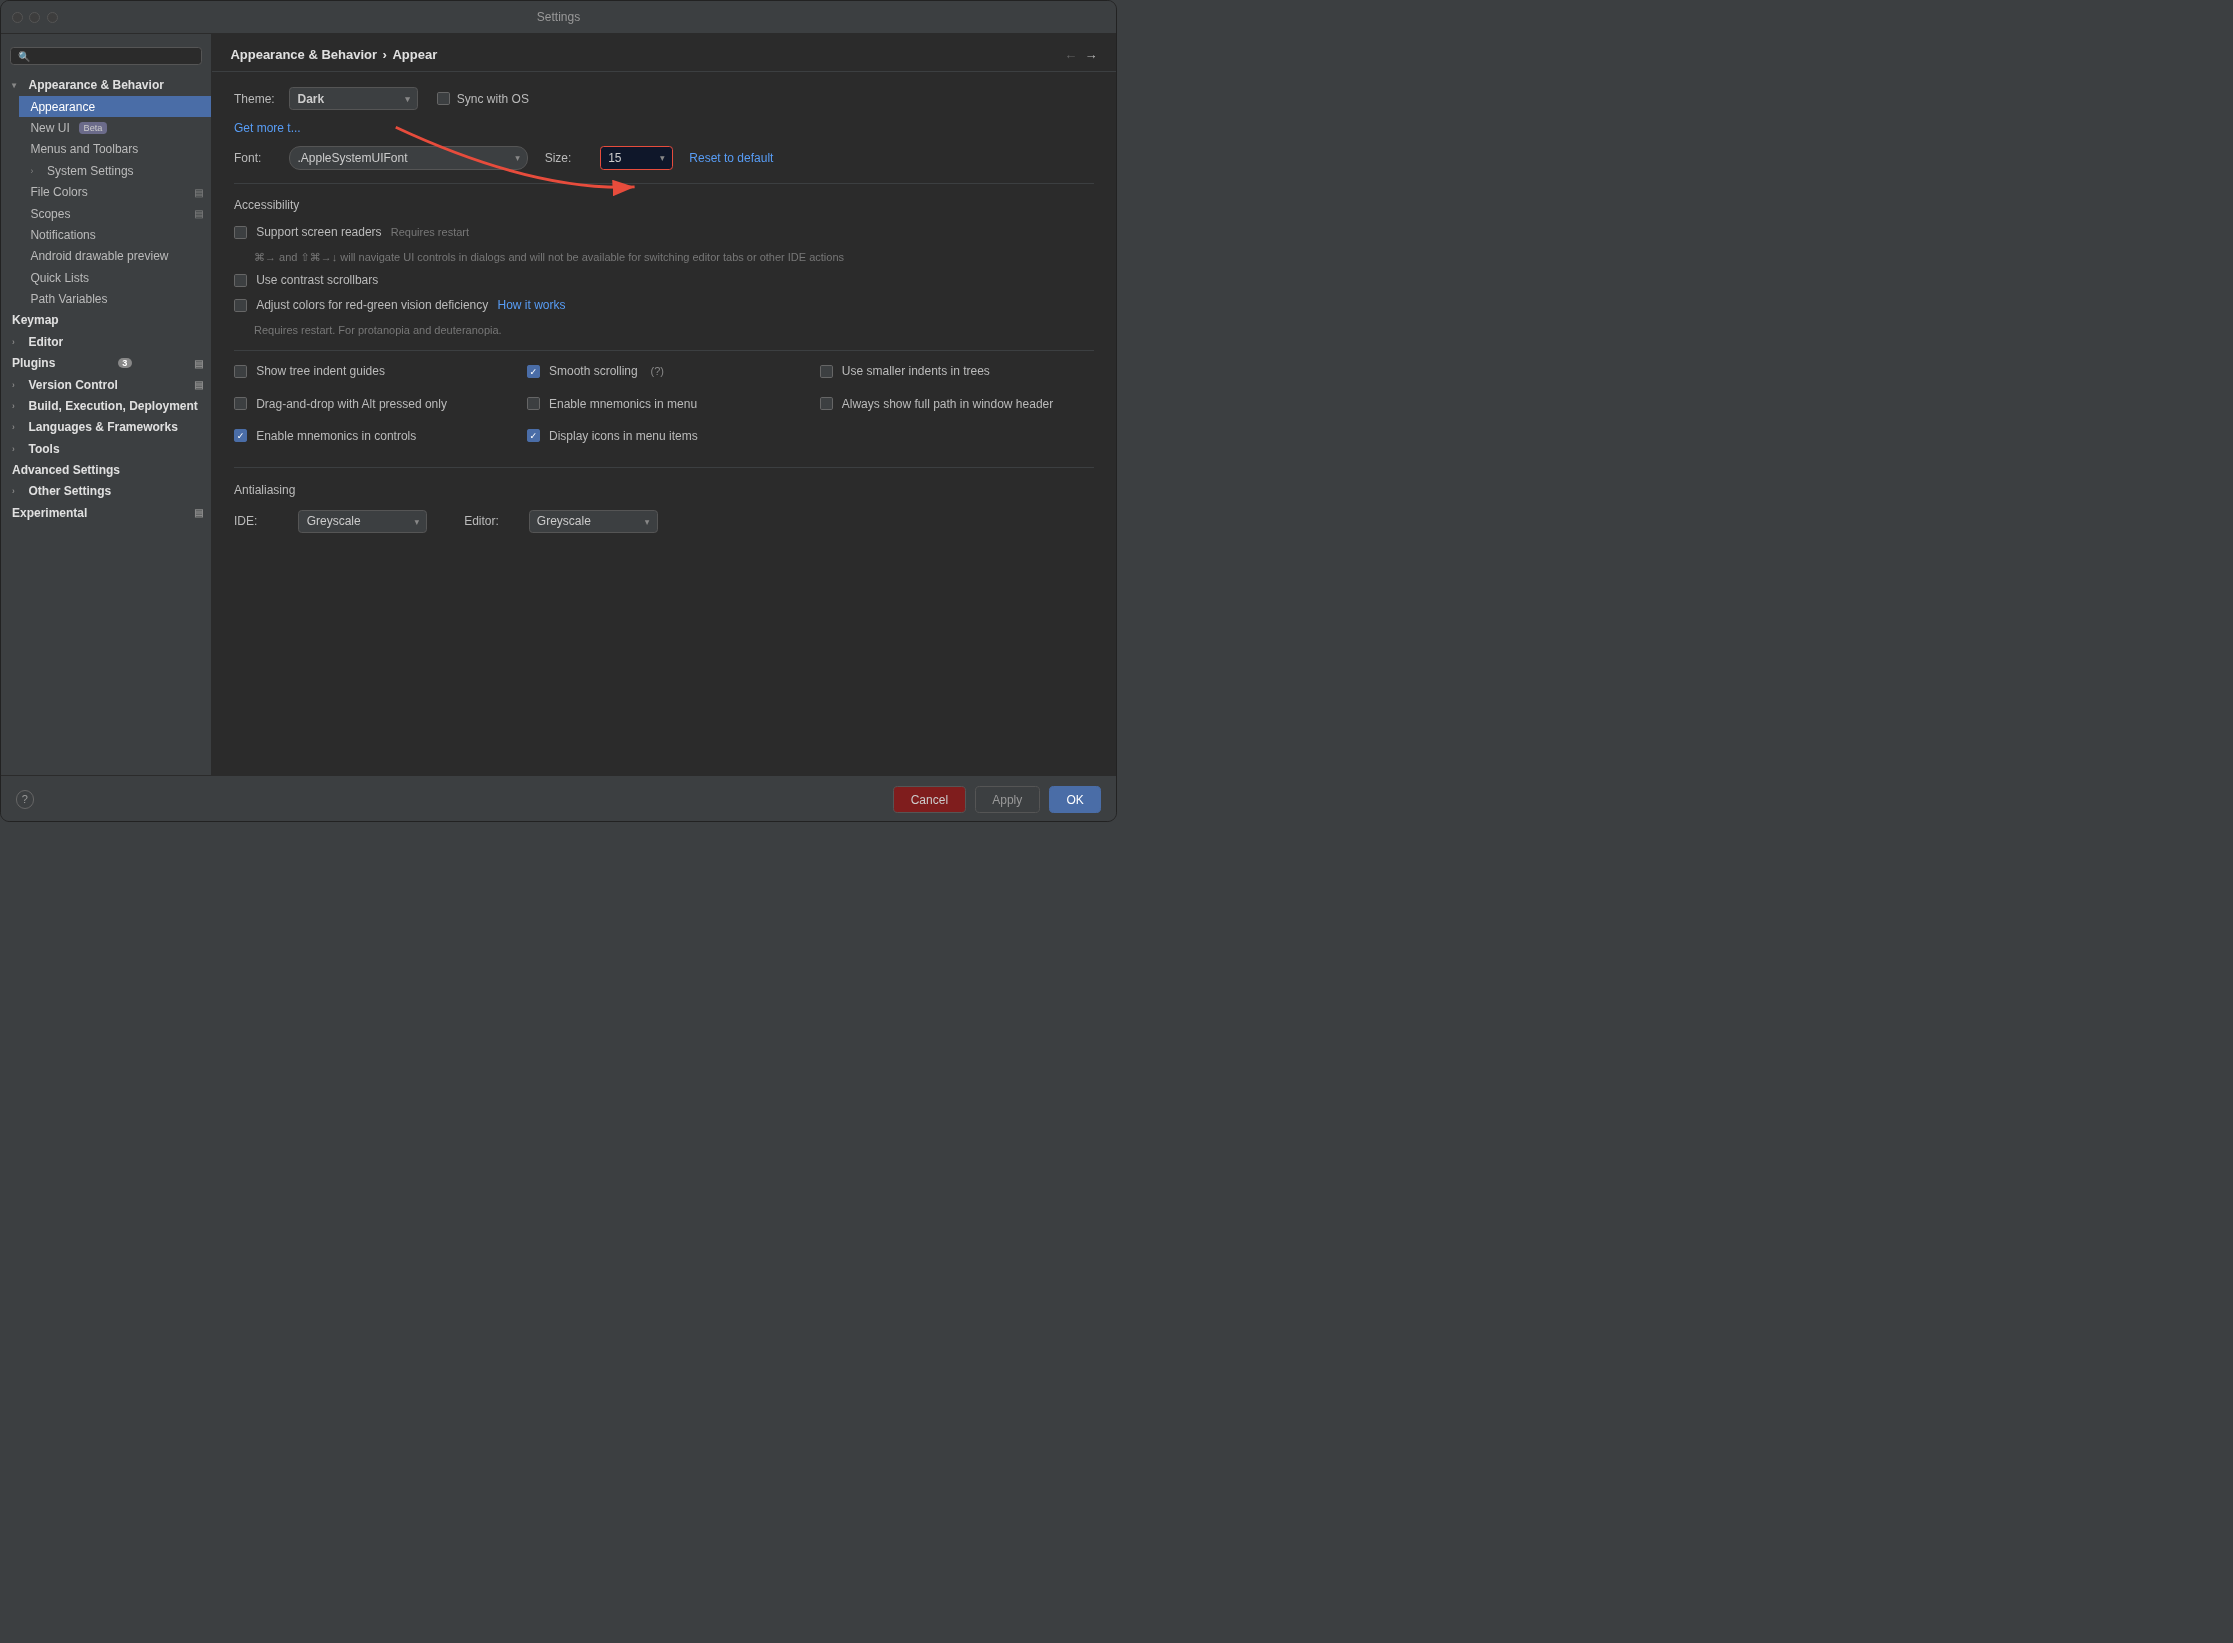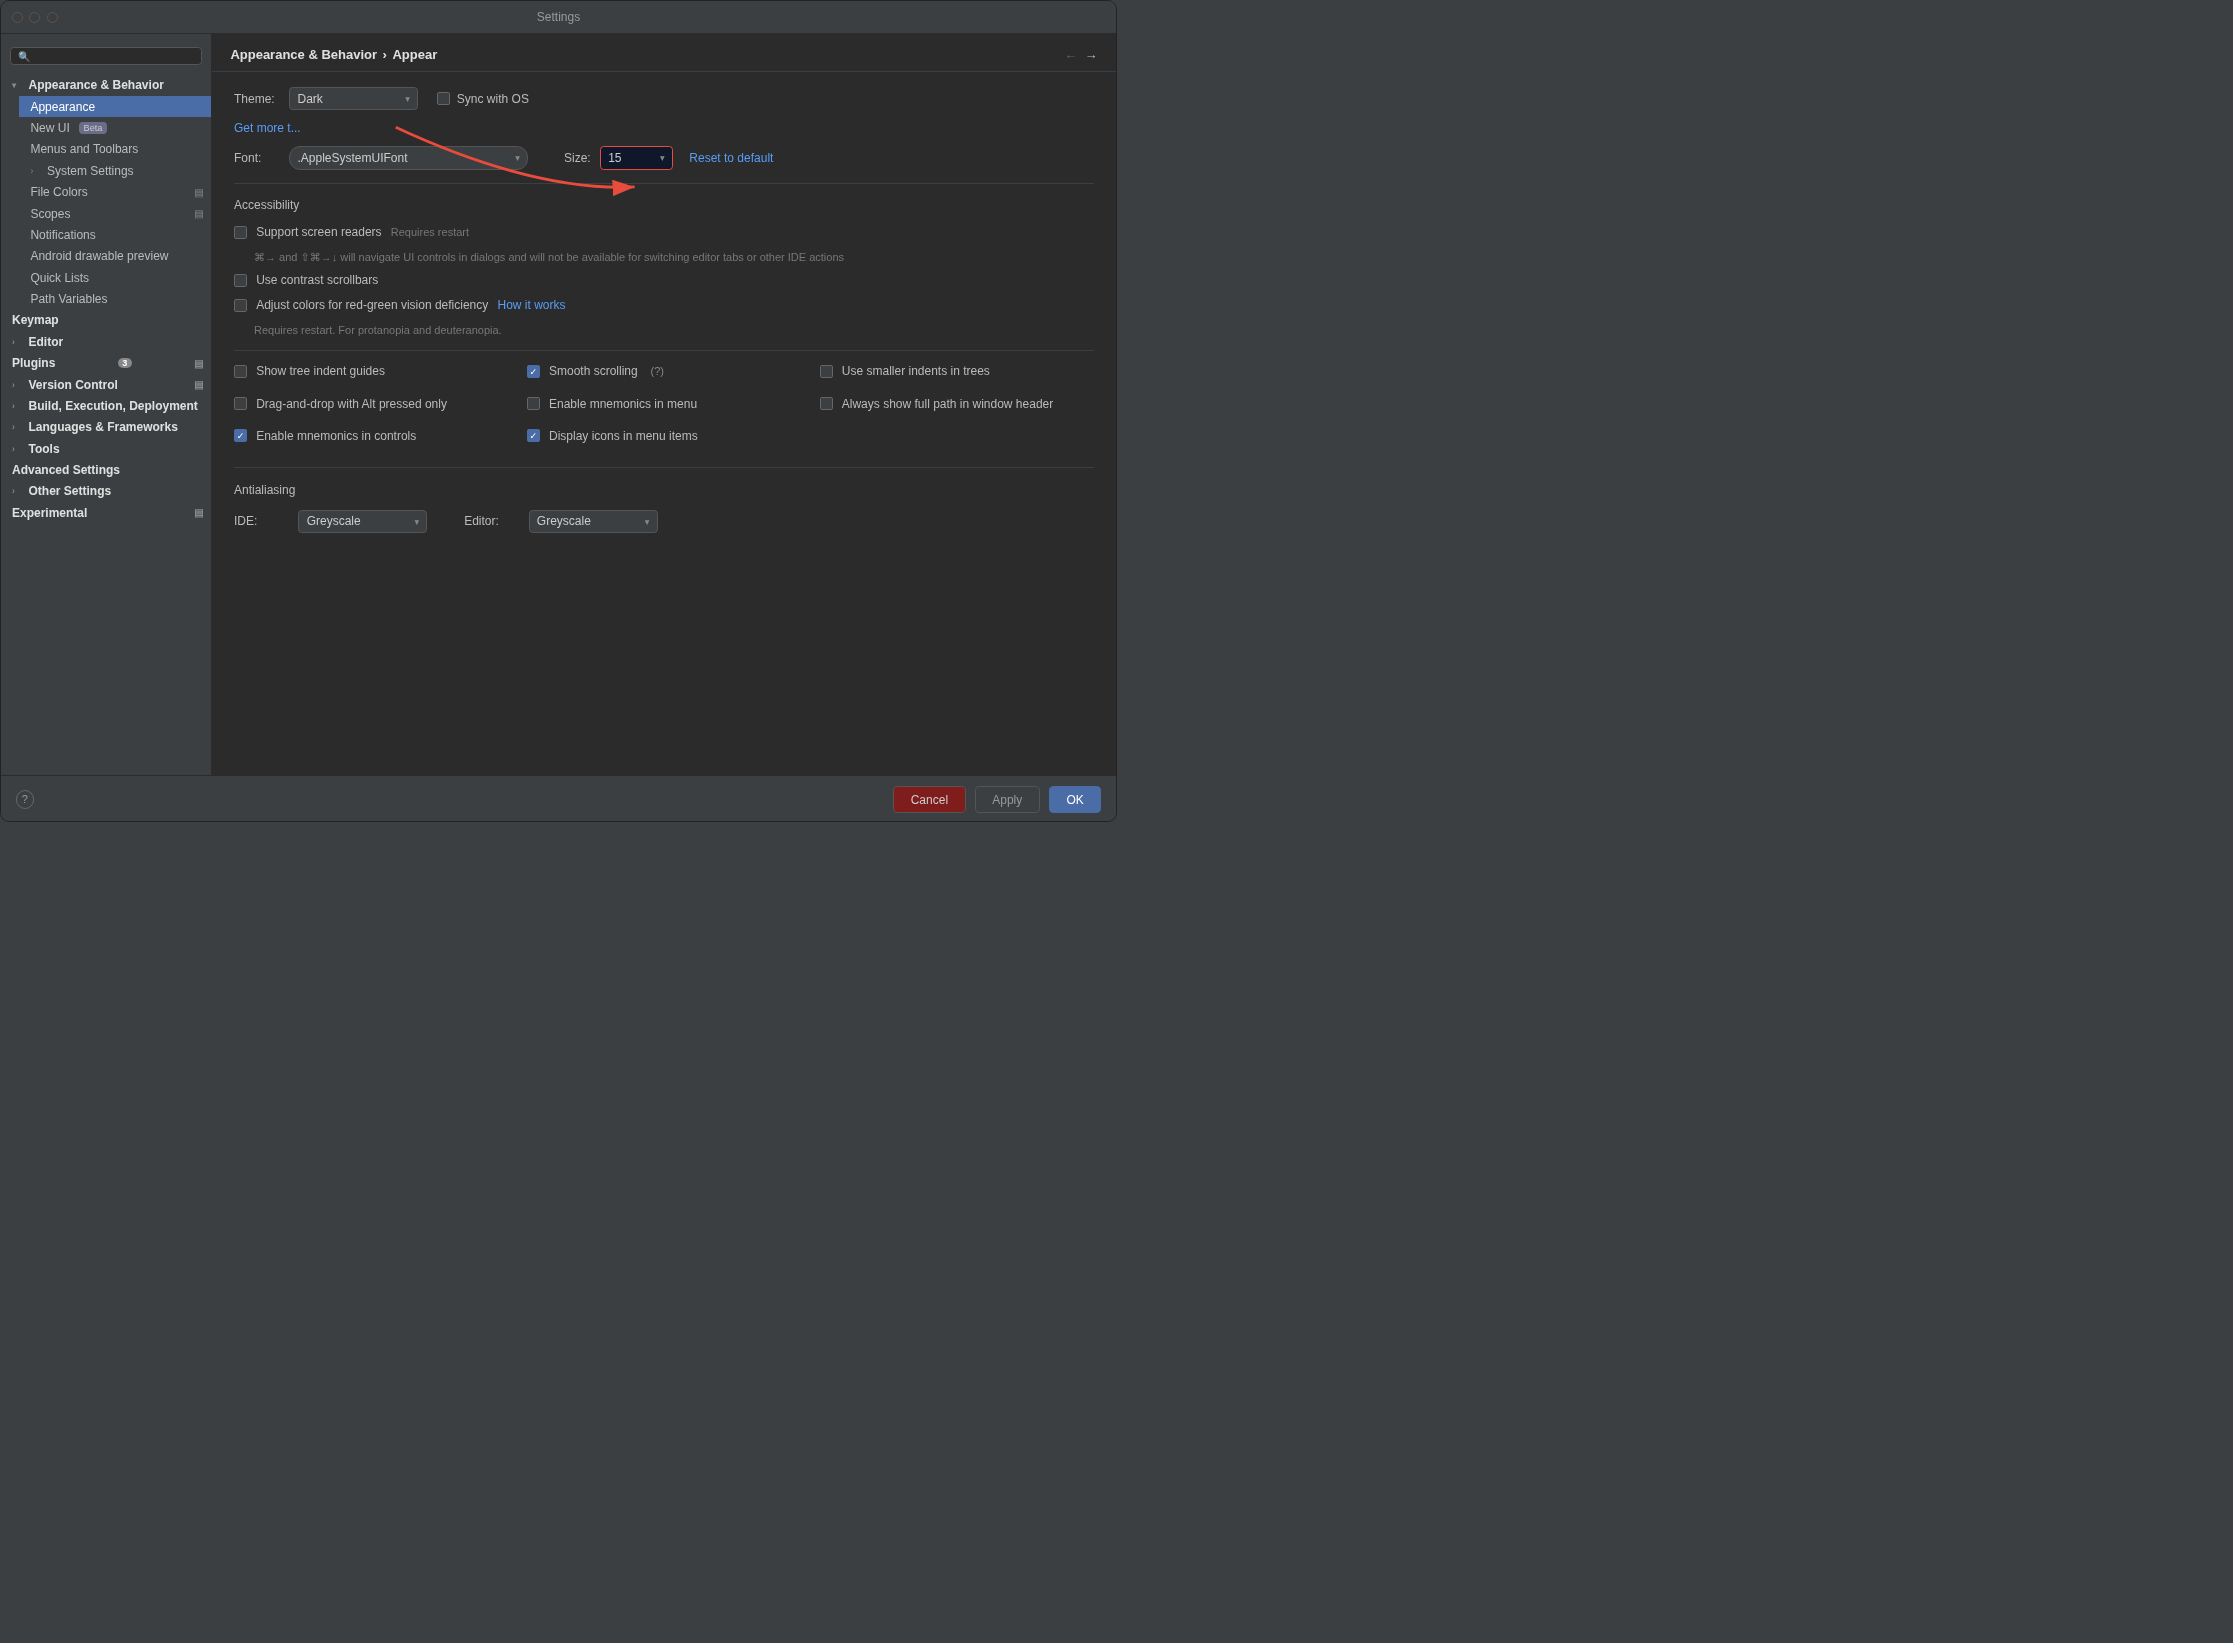--- a/index.html
+++ b/index.html
@@ -174,20 +174,21 @@
       align-items: center;
       padding: 3.7px 7.3px;
       min-width: 110px;
       cursor: pointer;
       gap: 5.5px;
     }
     .select-wrap .sel-text { flex: 1; color: #ccc; font-size: 12px; }
     .select-wrap .sel-arrow { color: #888; font-size: 9.2px; }
     .select-theme {
       min-width: 129px;
+      font-weight: bold;
     }
     .checkbox-row {
       display: flex;
       align-items: center;
       gap: 7.3px;
     }
     .checkbox-fake {
       width: 13px;
       height: 13px;
       border: 0.9px solid #666;
@@ -451,21 +452,21 @@
       <div style="margin-bottom:11px;">
         <span class="link-blue">Get more t...</span>
       </div>
 
       <div class="form-row">
         <span class="form-label">Font:</span>
         <div class="select-wrap font-select">
           <span class="sel-text">.AppleSystemUIFont</span>
           <span class="sel-arrow">▾</span>
         </div>
-        <span class="form-label" style="margin-left:7.3px;text-align:right;">Size:</span>
+        <span class="form-label" style="margin-left:7.3px;">Size:</span>
         <div class="select-wrap size-select size-select-highlighted">
           <span class="sel-text">15</span>
           <span class="sel-arrow">▾</span>
         </div>
         <span class="reset-link">Reset to default</span>
       </div>
 
       <svg style="position:absolute;top:0;left:0;width:100%;height:184px;pointer-events:none;overflow:visible;" viewBox="0 0 984 200" width="904" height="184">
         <defs>
           <marker id="arrowhead" markerWidth="8" markerHeight="6" refX="8" refY="3" orient="auto">

